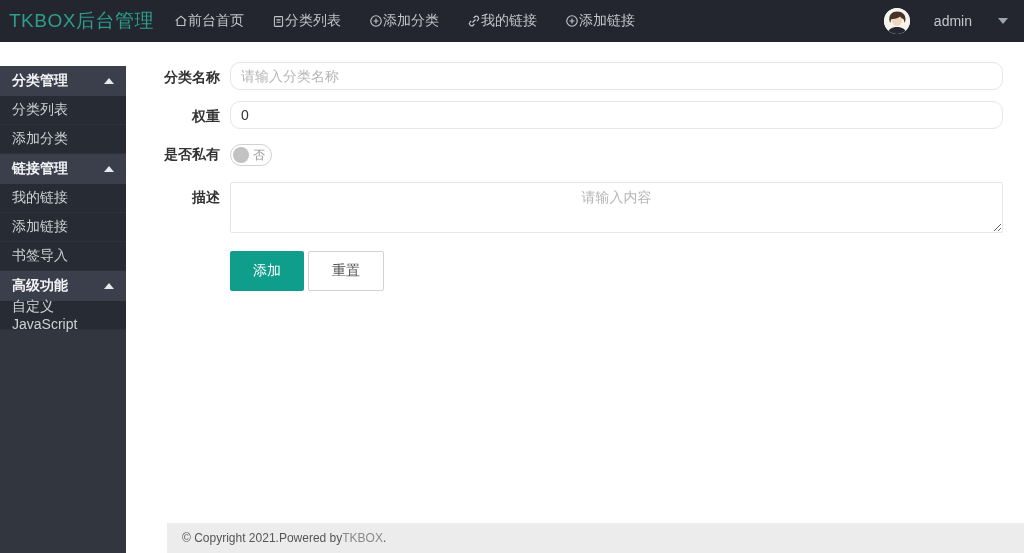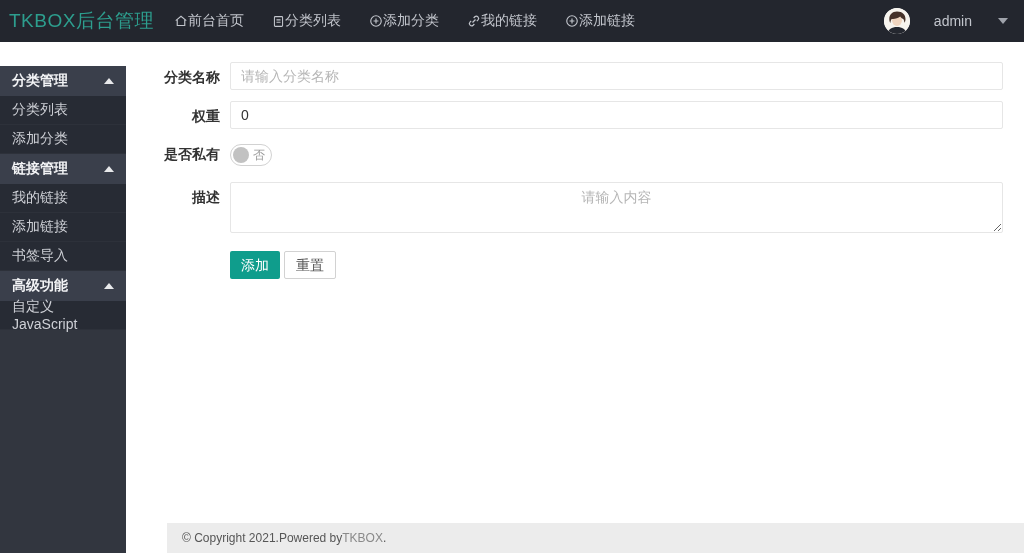--- a/index.html
+++ b/index.html
@@ -91,21 +91,21 @@
   .form-row { display: flex; align-items: flex-start; margin-bottom: 11px; }
   .form-label {
     flex: none; width: 87px;
     text-align: right; padding-right: 10px; padding-top: 7px;
     font-size: 14px; color: #333; font-weight: bold;
     white-space: nowrap;
   }
   .form-ctrl { flex: 1; margin-right: 21px; }
   .text-input {
     width: 100%; height: 28px;
-    border: 1px solid #e6e6e6; border-radius: 2px;
+    border: 1px solid #e6e6e6; border-radius: 10px;
     padding: 0 10px; font-size: 14px; color: #333;
     outline: none; background: #fff;
     font-family: "Liberation Sans", "DejaVu Sans", sans-serif;
   }
   .text-input::placeholder, .textarea::placeholder { color: #b6b6b6; }
   .textarea {
     width: 100%; height: 51px;
     border: 1px solid #e6e6e6; border-radius: 2px;
     padding: 6px 10px; font-size: 14px; color: #333;
     outline: none; resize: both;
@@ -123,24 +123,24 @@
   .switch-knob {
     width: 16px; height: 16px; border-radius: 50%;
     background: #c2c2c2; position: absolute; left: 2px; top: 2px;
   }
   .switch-text {
     position: absolute; right: 6px; font-size: 12px; color: #999;
     line-height: 20px;
   }
   .btn-row { margin-top: 15px; }
   .btn {
-    display: inline-block; height: 28px; line-height: 28px;
-    padding: 0 11px; font-size: 14px; border-radius: 2px;
+    display: inline-block; height: 40px; line-height: 28px;
+    padding: 0 23px; font-size: 14px; border-radius: 2px;
     cursor: pointer; border: none;
-    font-family: Liberation Sans, sans-serif;
+    font-family: Liberation Serif, serif;
   }
   .btn-primary { background: #0f9d8c; color: #fff; }
   .btn-default {
     background: #fff; color: #555; border: 1px solid #d2d2d2;
     line-height: 26px;
   }
 
   
   .footer {
     position: absolute; left: 143px; right: 0; bottom: 0; height: 30px;

